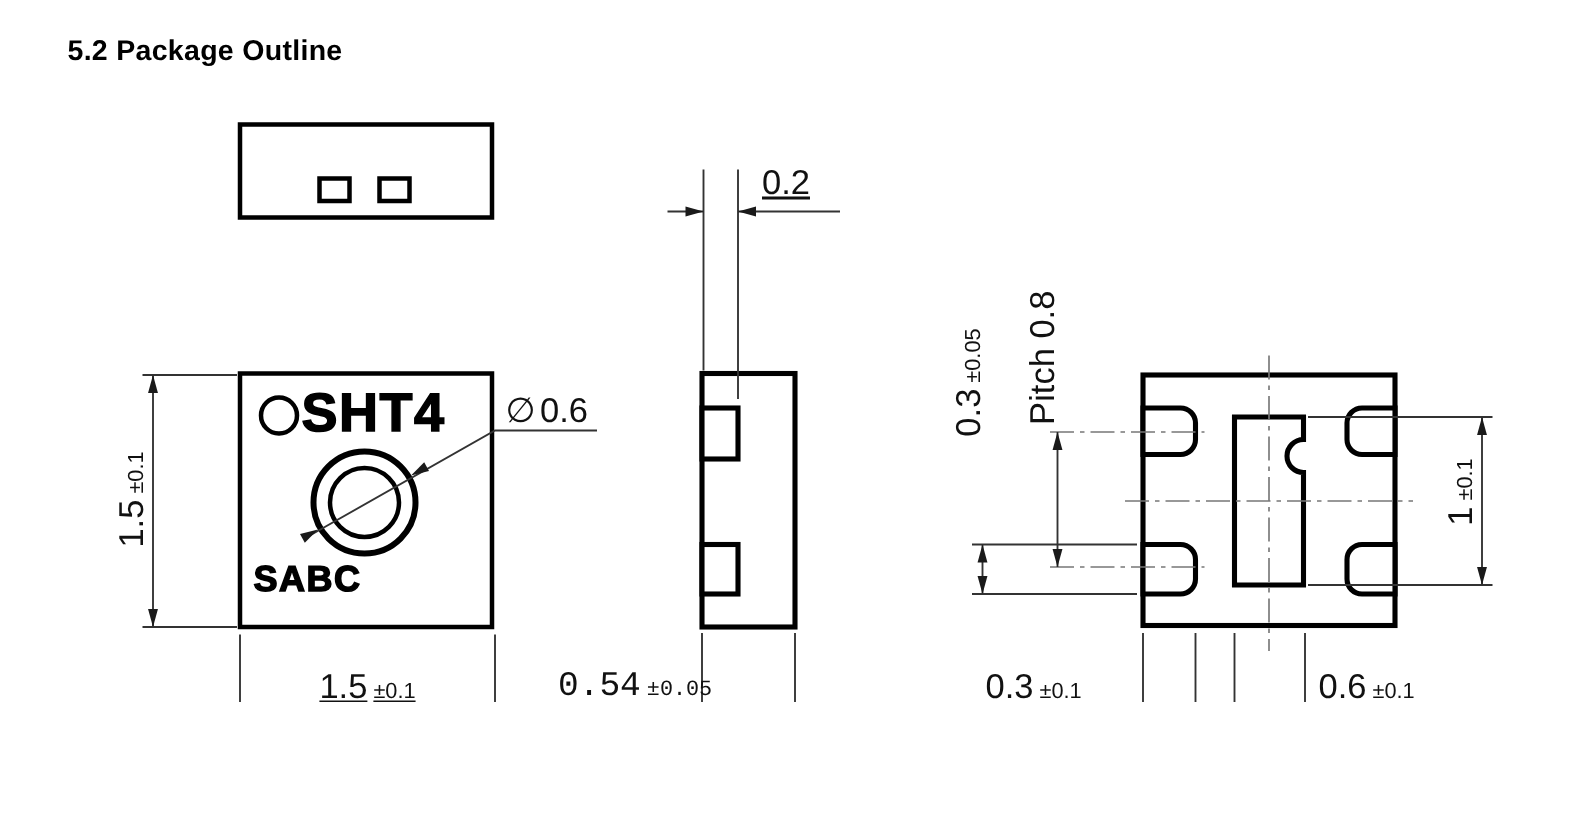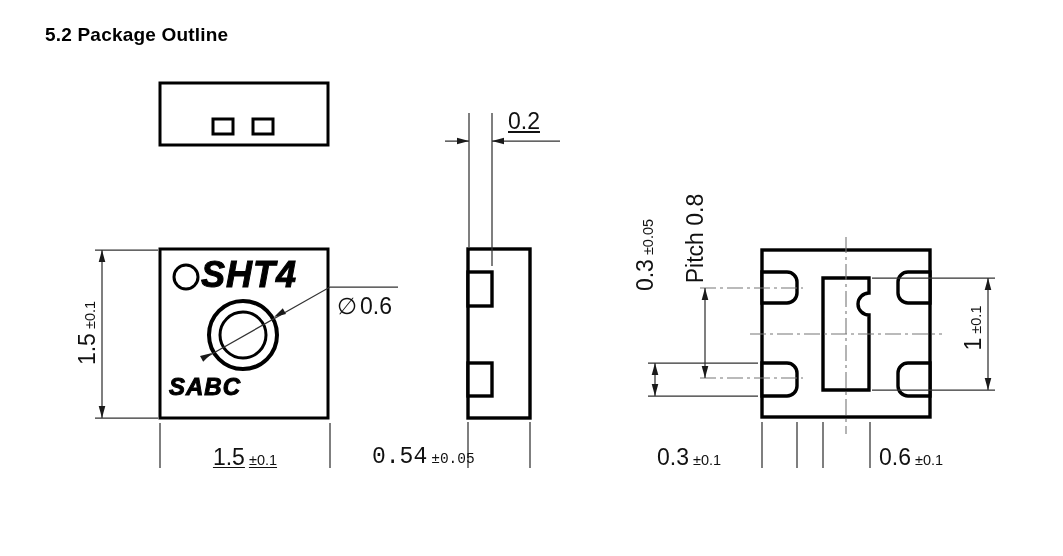--- a/index.html
+++ b/index.html
@@ -9,21 +9,21 @@
   }
   .abs{position:absolute;}
   #page-title{left:45px;top:24px;font-size:19px;font-weight:bold;letter-spacing:.2px;}
   #figure-caption{left:45px;top:532px;font-size:18px;}
   #figure-caption .cap-label{font-weight:bold;}
   .dim-label{font-size:23px;line-height:22px;white-space:nowrap;color:#111;}
   .dim-label .tol{font-size:14.5px;margin-left:4px;}
   .dim-label .dia{font-size:23px;margin-right:3px;}
   .vlabel{transform:rotate(-90deg);transform-origin:50% 50%;text-align:center;}
   .clabel{text-align:center;text-decoration:underline;}
-  .marking{font-weight:bold;color:#000;-webkit-text-stroke:1px #000;letter-spacing:1px;font-style:italic;}
+  .marking{font-weight:bold;color:#000;-webkit-text-stroke:1px #000;letter-spacing:1px;}
   #marking-product{left:201px;top:258px;font-size:36px;line-height:34px;}
   #marking-lot{left:169px;top:371px;font-size:24px;line-height:32px;}
   svg{position:absolute;left:0;top:0;}
   .thick{fill:#ffffff;stroke:#000000;stroke-width:3.4px;}
   .thick2{fill:#ffffff;stroke:#000000;stroke-width:3px;}
   .dim{fill:none;stroke:#333333;stroke-width:1.25px;}
   .arrow{fill:#1a1a1a;stroke:none;}
   .cline{fill:none;stroke:#777777;stroke-width:1.1px;stroke-dasharray:16 4 3 4;}
 </style>
 </head>
@@ -135,21 +135,21 @@
   <div class="abs marking" id="marking-lot">SABC</div>
 
   <div class="abs dim-label vlabel" style="left:40px;top:322px;width:94px;height:22px;">
     <span>1.5</span><span class="tol">±0.1</span>
   </div>
 
   <div class="abs dim-label clabel" style="left:185px;top:446px;width:120px;height:22px;">
     <span>1.5</span><span class="tol">±0.1</span>
   </div>
 
-  <div class="abs dim-label" style="left:337px;top:262px;margin-top:33px;">
+  <div class="abs dim-label" style="left:337px;top:262px;">
     <span class="dia">∅</span><span>0.6</span>
   </div>
 
   <div class="abs dim-label clabel" style="left:500px;top:110px;width:48px;">
     <span>0.2</span>
   </div>
 
   <div class="abs dim-label" style="left:372px;top:446px;font-family:Liberation Mono, monospace;">
     <span>0.54</span><span class="tol">±0.05</span>
   </div>

